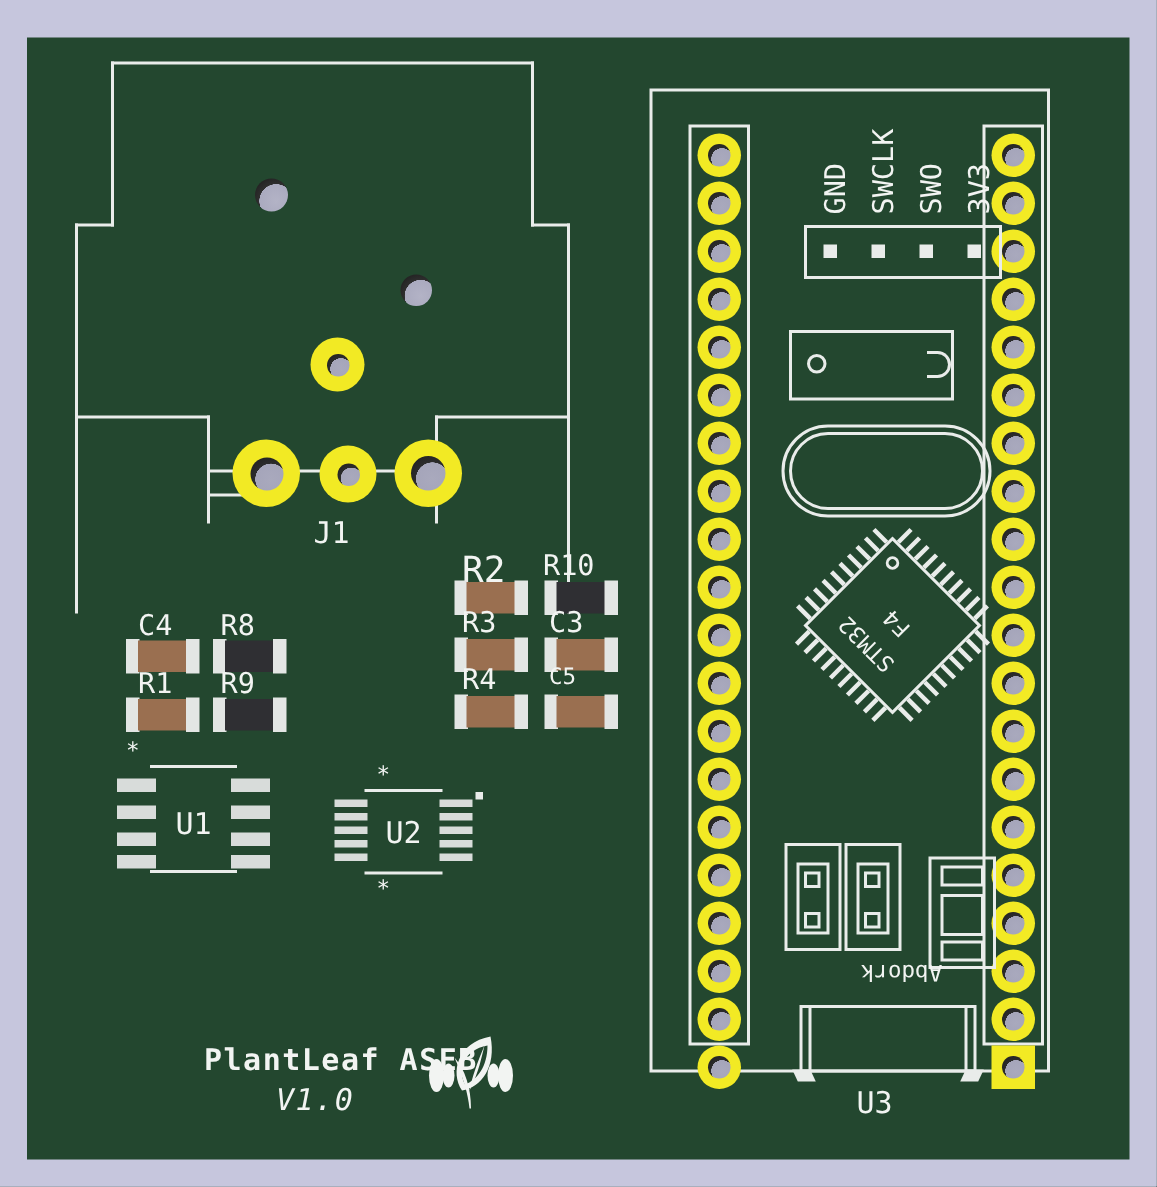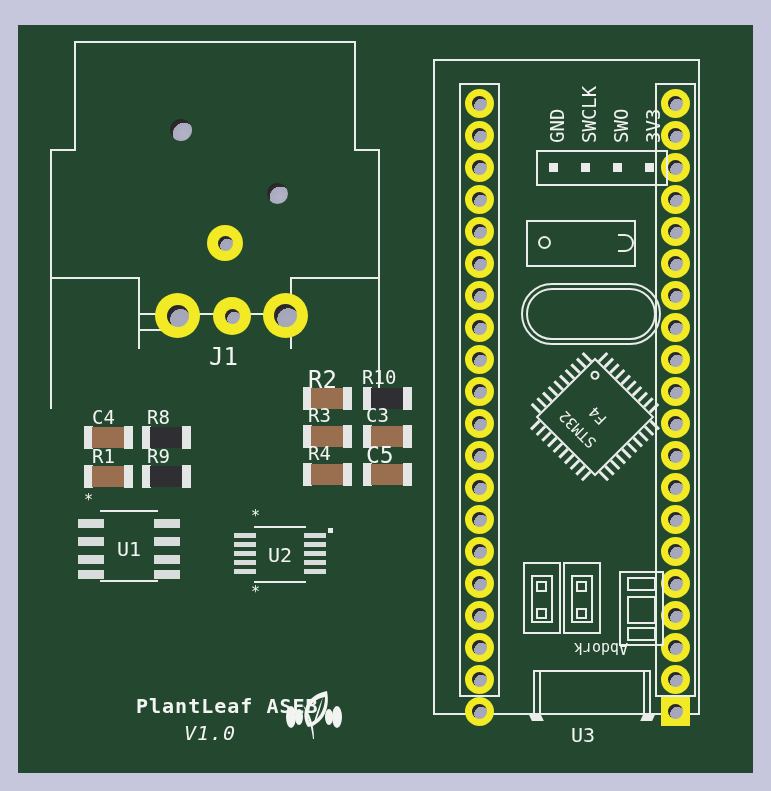--- a/index.html
+++ b/index.html
@@ -83,21 +83,21 @@
     </div>
     <div class="pad" style="left:137px;top:268px;width:45px;height:45px;">
       <div class="drill" style="left:12px;top:12px;width:22px;height:22px;"></div>
     </div>
     <div class="pad" style="left:195px;top:272px;width:38px;height:38px;">
       <div class="drill" style="left:12px;top:12px;width:15px;height:15px;"></div>
     </div>
     <div class="pad" style="left:245px;top:268px;width:45px;height:45px;">
       <div class="drill" style="left:11px;top:11px;width:23px;height:23px;"></div>
     </div>
-    <div class="txt" style="left:191px;top:318px;font-size:24px;">J1</div>
+    <div class="txt" style="left:191px;top:318px;font-size:20px;">J1</div>
 
     <div class="txt" style="left:74px;top:381px;font-size:19px;">C4</div>
     <div class="txt" style="left:129px;top:381px;font-size:19px;">R8</div>
     <div class="chip" style="left:66px;top:401px;width:49px;height:23px;">
       <div class="term l"></div>
         <div class="body cap"></div>
         <div class="term r"></div>
     </div>
     <div class="chip" style="left:124px;top:401px;width:49px;height:23px;">
       <div class="term l"></div>
@@ -135,21 +135,21 @@
       <div class="term l"></div>
         <div class="body cap"></div>
         <div class="term r"></div>
     </div>
     <div class="chip" style="left:345px;top:400px;width:49px;height:23px;">
       <div class="term l"></div>
         <div class="body cap"></div>
         <div class="term r"></div>
     </div>
     <div class="txt" style="left:290px;top:417px;font-size:19px;">R4</div>
-    <div class="txt" style="left:348px;top:417px;font-size:23px;">C5</div>
+    <div class="txt" style="left:348px;top:417px;font-size:15px;">C5</div>
     <div class="chip" style="left:285px;top:438px;width:49px;height:23px;">
       <div class="term l"></div>
         <div class="body cap"></div>
         <div class="term r"></div>
     </div>
     <div class="chip" style="left:345px;top:438px;width:49px;height:23px;">
       <div class="term l"></div>
         <div class="body cap"></div>
         <div class="term r"></div>
     </div>
@@ -163,21 +163,21 @@
       <div class="icpad" style="left:0;top:45px;width:26px;height:9px;"></div>
       <div class="icpad" style="left:0;top:60px;width:26px;height:9px;"></div>
       <div class="icpad" style="right:0;top:9px;width:26px;height:9px;"></div>
       <div class="icpad" style="right:0;top:27px;width:26px;height:9px;"></div>
       <div class="icpad" style="right:0;top:45px;width:26px;height:9px;"></div>
       <div class="icpad" style="right:0;top:60px;width:26px;height:9px;"></div>
       <div class="iclabel" style="top:27px;font-size:20px;">U1</div>
     </div>
 
     <div class="star" style="left:233px;top:486px;">*</div>
-    <div class="ic" style="left:216px;top:501px;width:92px;height:49px;">
+    <div class="ic" style="left:205px;top:501px;width:92px;height:49px;">
       <div class="icline" style="left:20px;top:0;width:52px;"></div>
       <div class="icline" style="left:20px;top:55px;width:52px;"></div>
       <div class="icpad" style="left:0;top:7px;width:22px;height:5px;"></div>
       <div class="icpad" style="left:0;top:16px;width:22px;height:5px;"></div>
       <div class="icpad" style="left:0;top:25px;width:22px;height:5px;"></div>
       <div class="icpad" style="left:0;top:34px;width:22px;height:5px;"></div>
       <div class="icpad" style="left:0;top:43px;width:22px;height:5px;"></div>
       <div class="icpad" style="right:0;top:7px;width:22px;height:5px;"></div>
       <div class="icpad" style="right:0;top:16px;width:22px;height:5px;"></div>
       <div class="icpad" style="right:0;top:25px;width:22px;height:5px;"></div>

